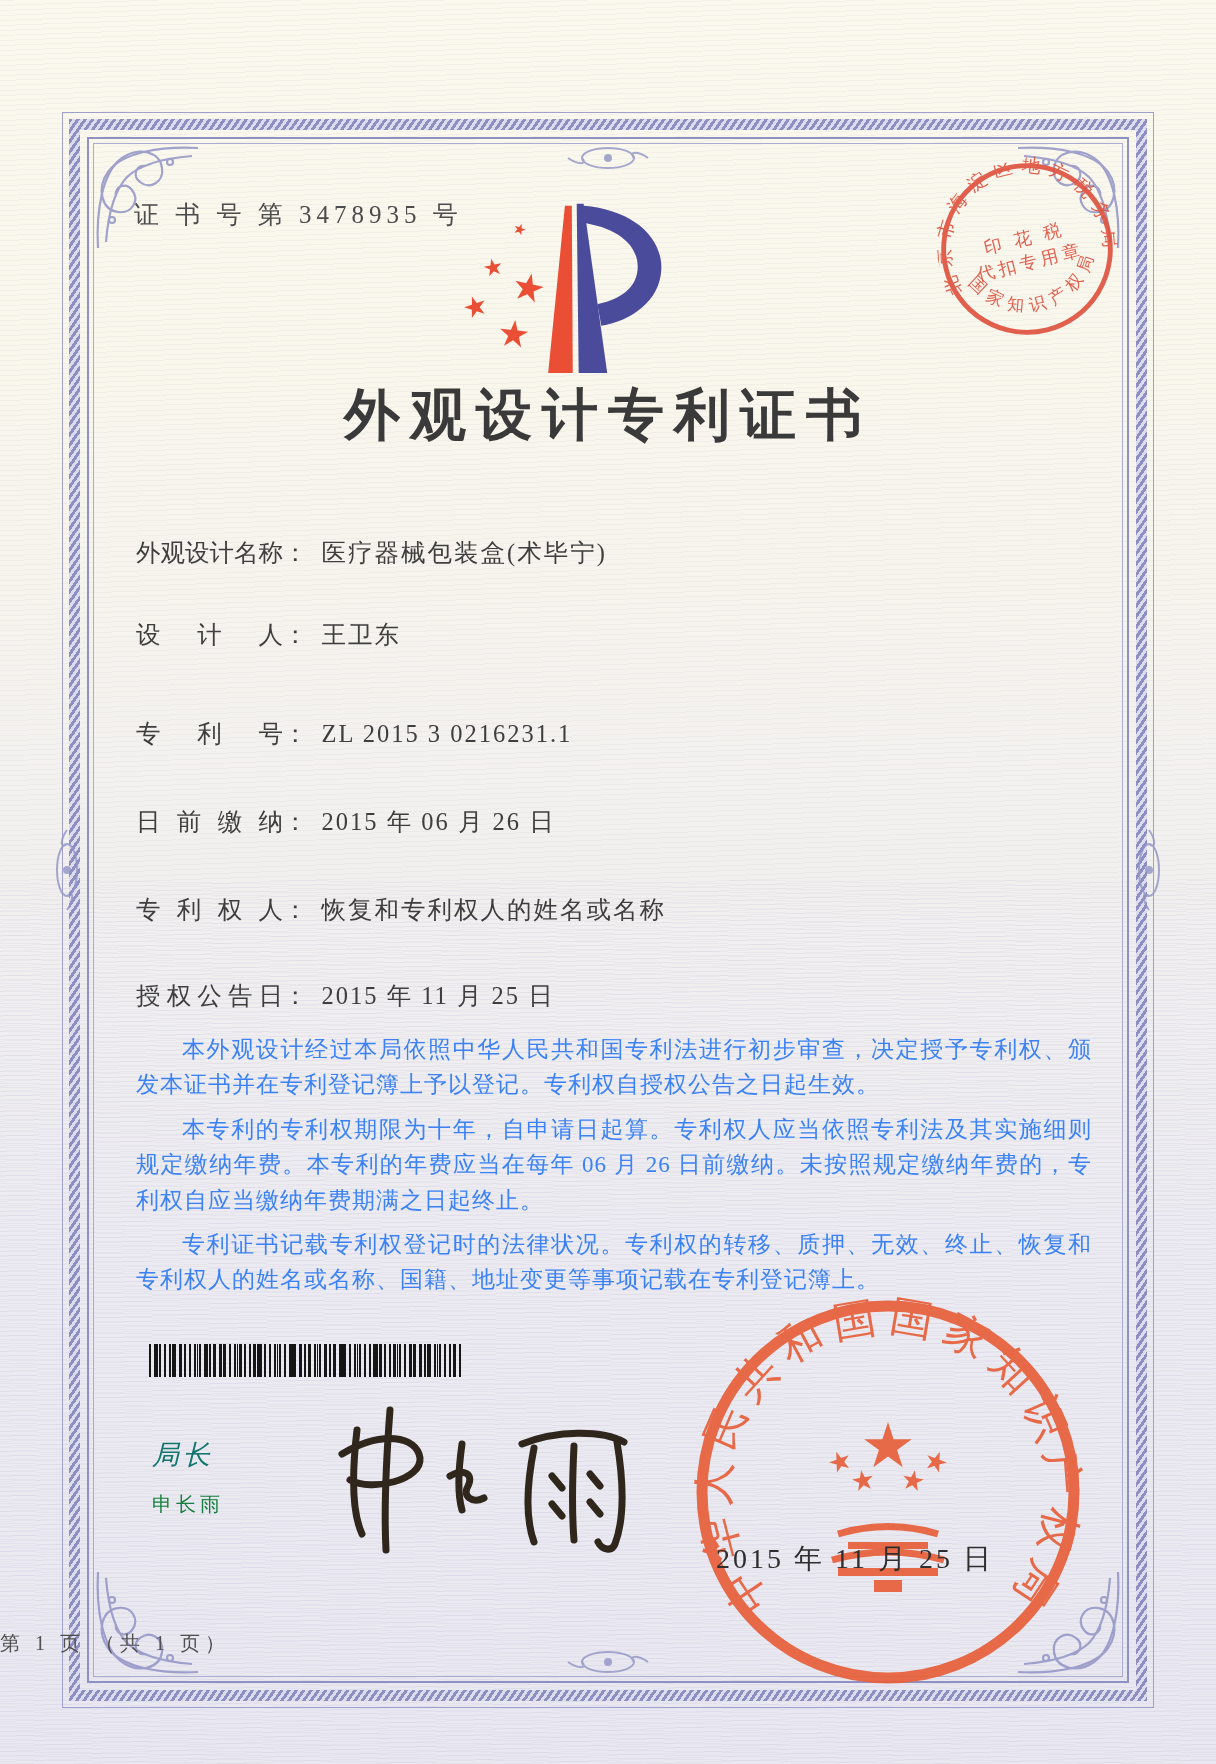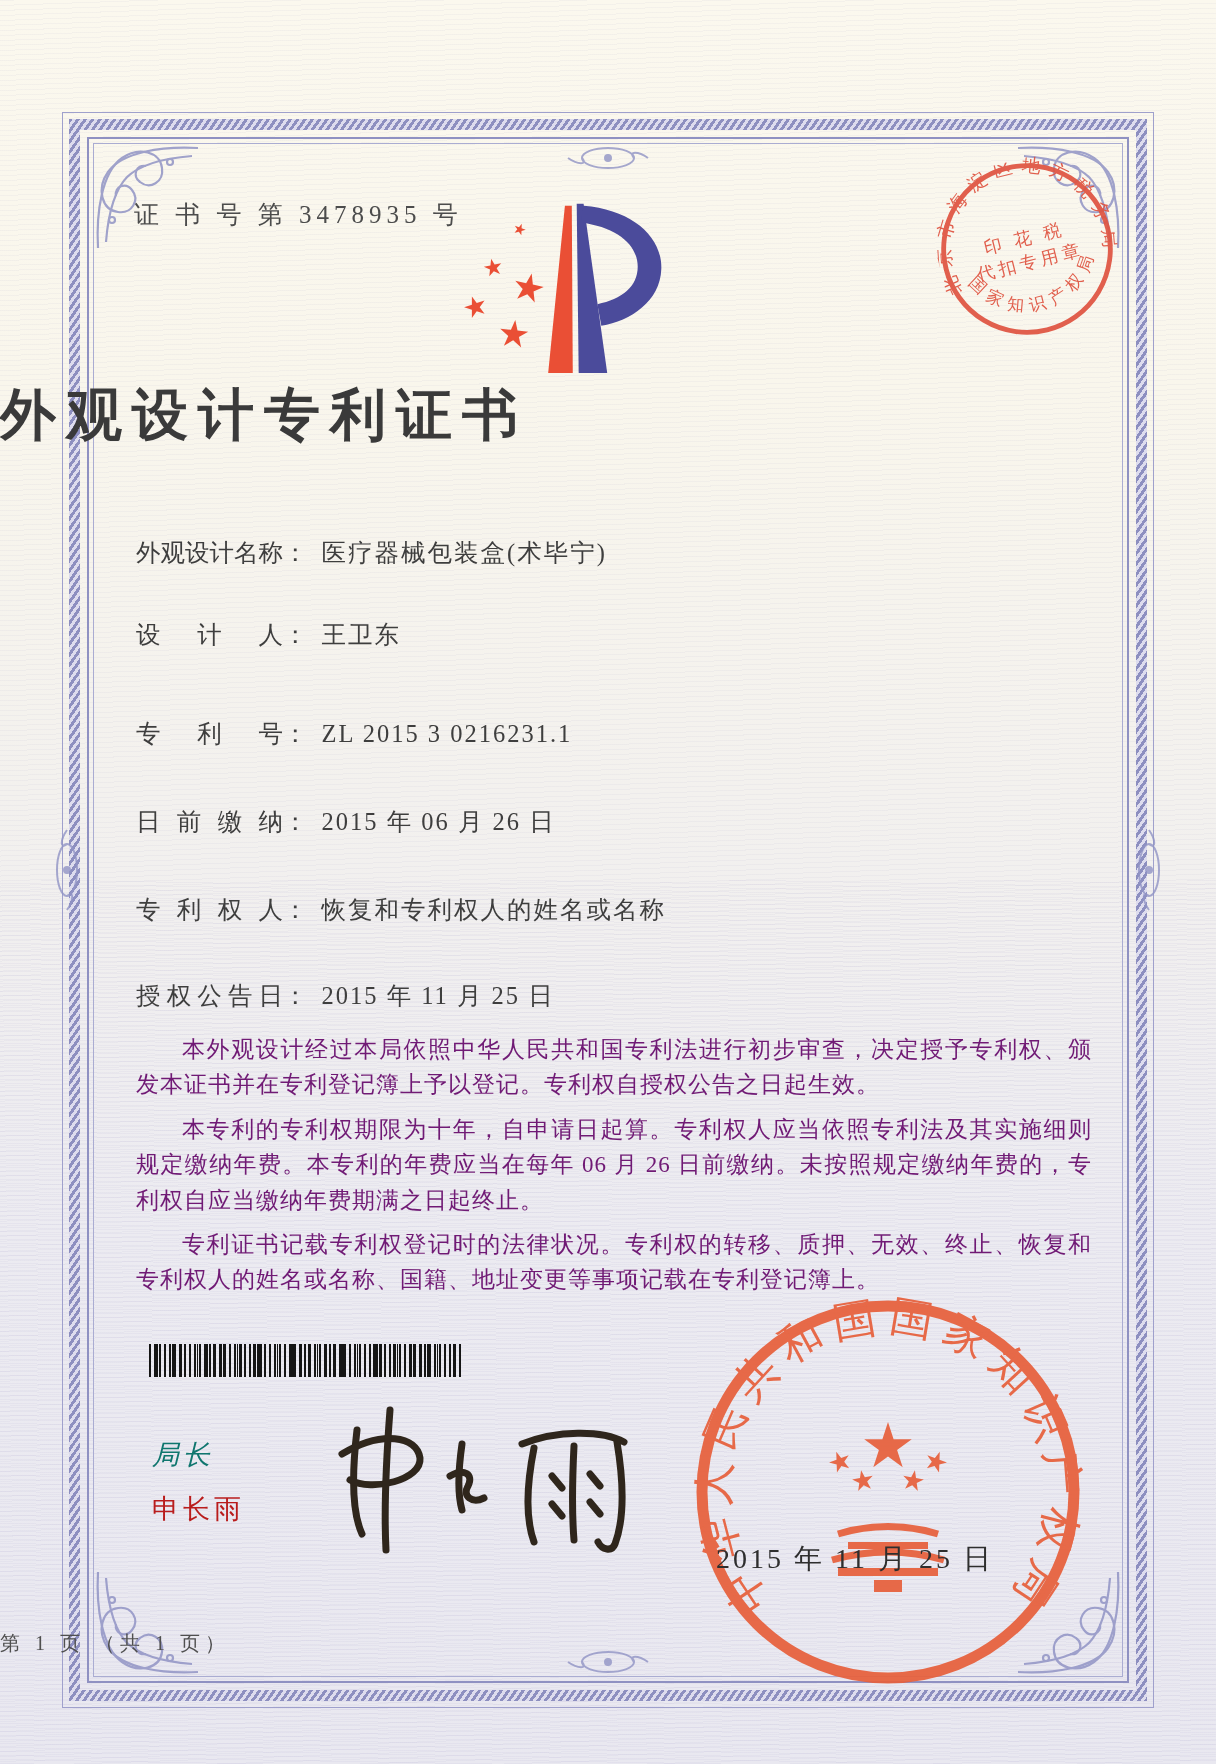--- a/index.html
+++ b/index.html
@@ -27,43 +27,43 @@
   .med{position:absolute;opacity:.8;}
   .med.left{left:46px;top:810px;}
   .med.right{right:46px;top:810px;transform:scaleX(-1);}
   .med.top{left:50%;top:98px;transform:translateX(-50%) rotate(90deg);}
   .med.bottom{left:50%;bottom:42px;transform:translateX(-50%) rotate(90deg);}
 
   
   .cert-no{position:absolute;left:134px;top:198px;font-size:25px;letter-spacing:5px;color:#4c4c4c;}
   .logo{position:absolute;left:452px;top:196px;width:215px;height:182px;}
   .tax-stamp{position:absolute;left:938px;top:160px;width:178px;height:178px;transform:rotate(-14deg);opacity:.92;}
-  .title{position:absolute;left:0;right:0;top:378px;font-size:56px;font-weight:700;
+  .title{position:absolute;left:0;right:0;top:378px;text-align:center;font-size:56px;font-weight:700;
          letter-spacing:10px;color:#3a3a3a;}
 
   
   .frow{position:absolute;left:136px;font-size:24.5px;color:#3e3e3e;white-space:nowrap;}
   .flab{display:inline-block;width:147px;text-align:justify;text-align-last:justify;}
   .fcolon{display:inline-block;margin-right:14px;}
   .fval{letter-spacing:2px;}
 
   
   .paras{position:absolute;left:136px;top:1032px;width:956px;font-size:23px;line-height:1.54;
-         text-align:justify;color:#701a75;}
+         text-align:justify;color:#3b82f6;}
   .paras p{margin:0 0 9px 0;text-indent:2em;letter-spacing:1px;}
 
   
   .barcode{position:absolute;left:149px;top:1344px;width:312px;height:33px;
     background-image:
       repeating-linear-gradient(90deg,#151515 0 2px,transparent 2px 5px),
       repeating-linear-gradient(90deg,#151515 0 1px,transparent 1px 8px),
       repeating-linear-gradient(90deg,transparent 0 6px,#151515 6px 8px,transparent 8px 17px);}
   .sig-role{position:absolute;left:152px;top:1437px;font-size:27px;color:#0f766e;letter-spacing:4px;
             font-family:"Liberation Sans","DejaVu Sans",sans-serif;font-style:italic;}
-  .sig-name{position:absolute;left:152px;top:1491px;font-size:27px;color:#b91c1c;letter-spacing:4px;
+  .sig-name{position:absolute;left:152px;top:1491px;font-size:20px;color:#15803d;letter-spacing:4px;
             font-family:"Liberation Sans","DejaVu Sans",sans-serif;}
   .sig-script{position:absolute;left:312px;top:1392px;width:350px;height:170px;}
   .seal{position:absolute;left:688px;top:1292px;width:400px;height:400px;opacity:.93;}
   .seal-date{position:absolute;left:655px;top:1540px;width:400px;text-align:center;font-size:28px;
              color:#2e2e2e;letter-spacing:3px;z-index:5;}
   .footer{position:absolute;left:0;top:1630px;width:1080px;font-size:20px;
           color:#4f4f4f;letter-spacing:5px;}
 
   svg text{font-family:"Liberation Serif","DejaVu Serif",serif;}
   .stamp-ring-text{font-size:23px;letter-spacing:10px;fill:#df5340;}

